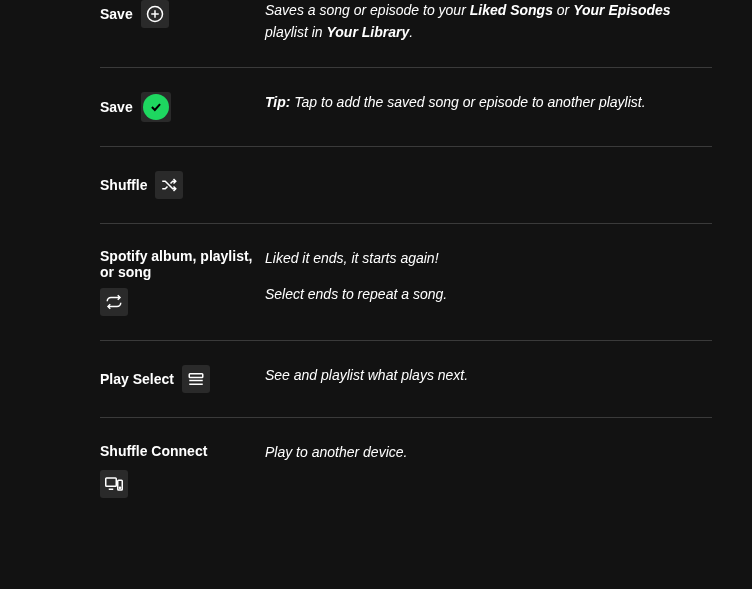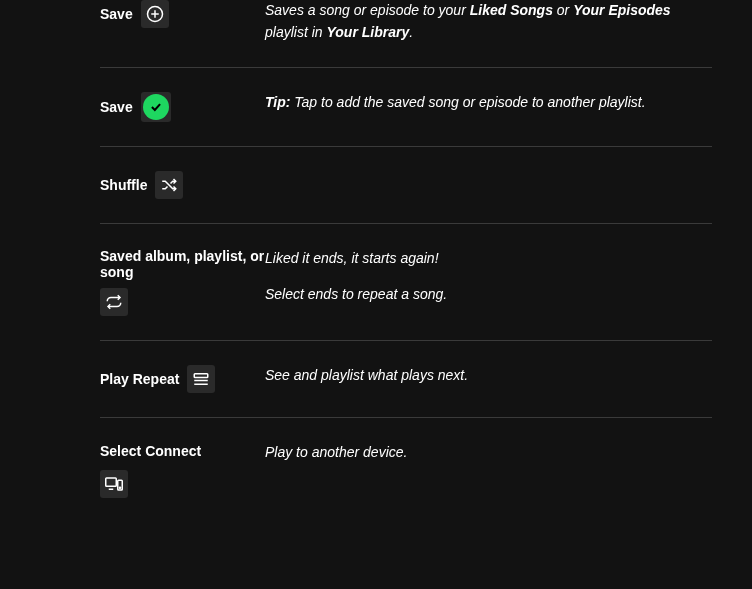--- a/index.html
+++ b/index.html
@@ -121,56 +121,56 @@
                 <polyline points="18 4 21 7 18 10"></polyline>
                 <polyline points="18 14 21 17 18 20"></polyline>
               </svg>
             </span></span>
         </div>
       </div>
     </div>
     <div class="row">
       <div class="left">
         <div class="left-inline">
-          <span class="label">Saved album, playlist, or song</span>
+          <span class="label">Spotify album, playlist, or song</span>
           <span><span class="iconbox">
               <svg width="18" height="18" viewBox="0 0 24 24" fill="none" stroke="#fff" stroke-width="2">
                 <path d="M17 3l3 3-3 3"></path>
                 <path d="M20 6H8a5 5 0 0 0-5 5"></path>
                 <path d="M7 21l-3-3 3-3"></path>
                 <path d="M4 18h12a5 5 0 0 0 5-5"></path>
               </svg>
             </span></span>
         </div>
       </div>
       <div class="right">
         <p>Liked it ends, it starts again!</p>
         <p>Select ends to repeat a song.</p>
       </div>
     </div>
     <div class="row">
       <div class="left">
         <div class="left-inline">
-          <span class="label">Play Repeat</span>
+          <span class="label">Play Select</span>
           <span><span class="iconbox">
               <svg width="18" height="18" viewBox="0 0 24 24" fill="none" stroke="#fff" stroke-width="2">
                 <rect x="3" y="5" width="18" height="5" rx="1"></rect>
                 <line x1="3" y1="14" x2="21" y2="14"></line>
                 <line x1="3" y1="19" x2="21" y2="19"></line>
               </svg>
             </span></span>
         </div>
       </div>
       <div class="right">
         <p>See and playlist what plays next.</p>
       </div>
     </div>
     <div class="row">
       <div class="left left-stack">
-        <span class="label">Select Connect</span>
+        <span class="label">Shuffle Connect</span>
         <div><span class="iconbox">
             <svg width="20" height="18" viewBox="0 0 26 24" fill="none" stroke="#fff" stroke-width="2">
               <rect x="2" y="4" width="14" height="11" rx="1"></rect>
               <line x1="6" y1="19" x2="12" y2="19"></line>
               <rect x="18" y="7" width="6" height="13" rx="1"></rect>
               <circle cx="21" cy="17" r="0.8" fill="#fff"></circle>
             </svg>
           </span></div>
       </div>
       <div class="right">

